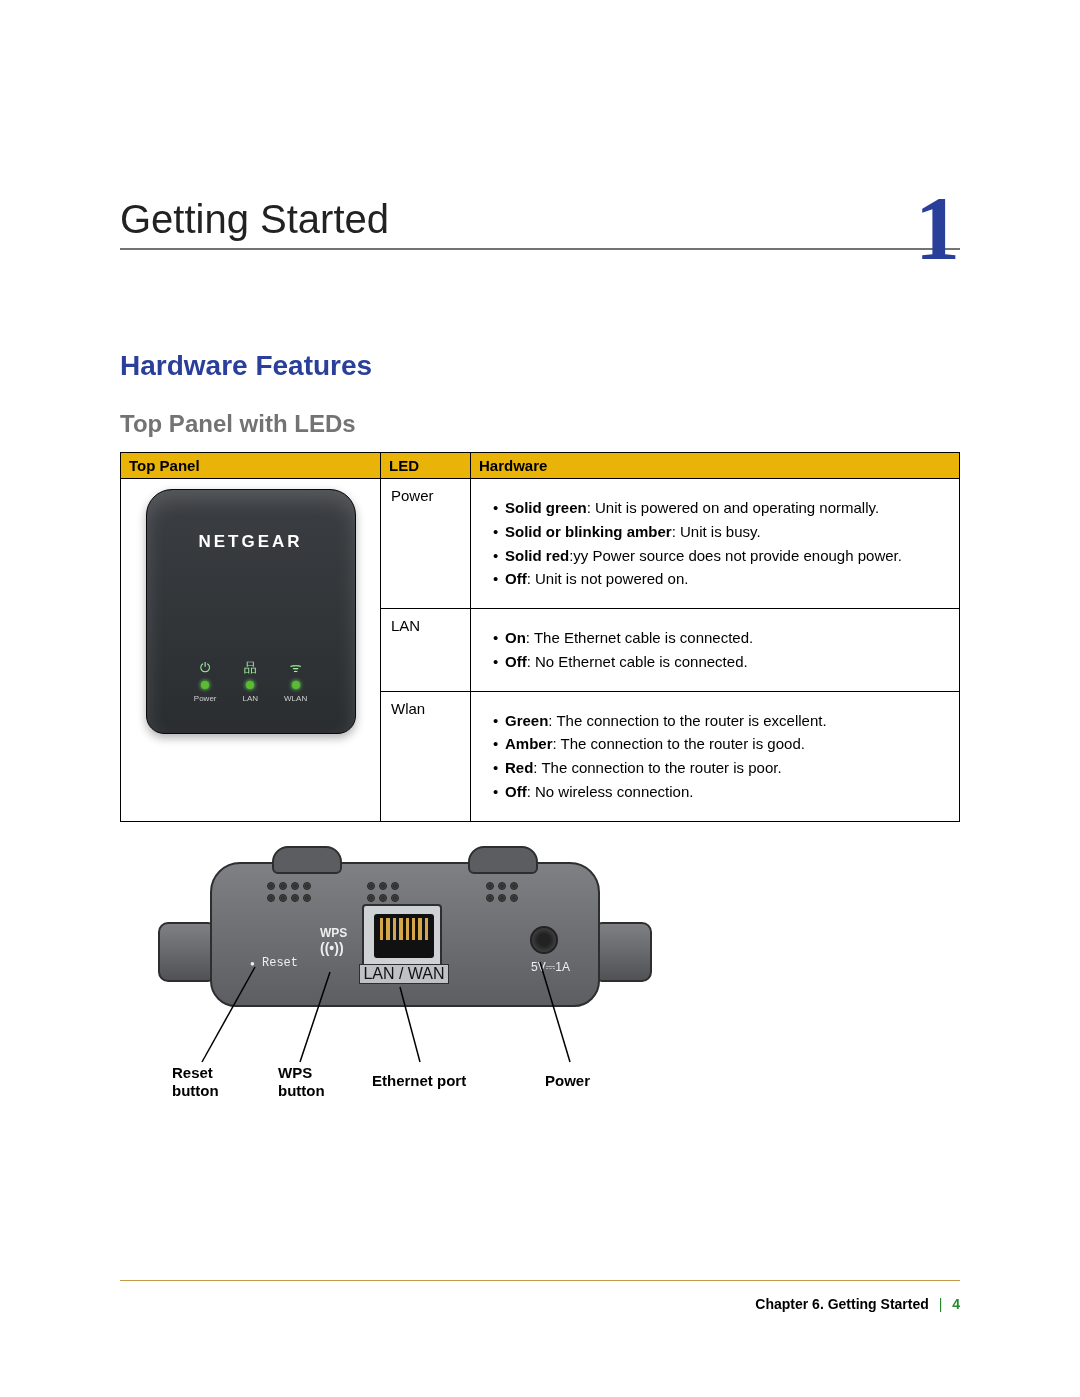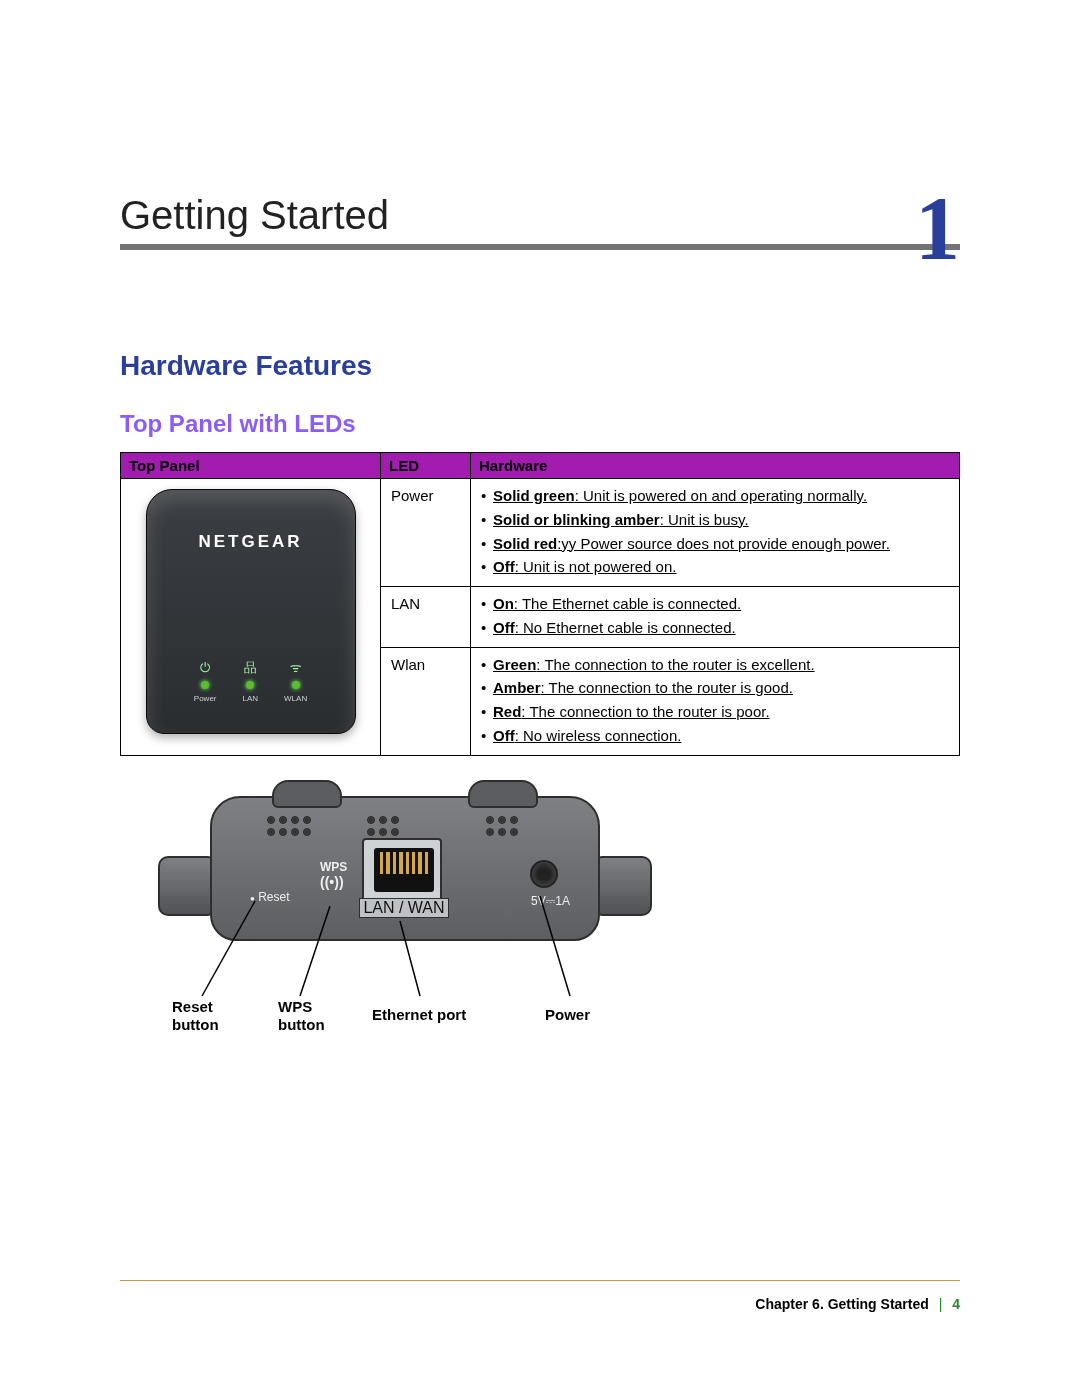--- a/index.html
+++ b/index.html
@@ -14,21 +14,21 @@
   .page {
     position: absolute;
     left: 120px;
     top: 190px;
     width: 840px;
   }
   .chapter-head {
     display: flex;
     align-items: flex-end;
     justify-content: space-between;
-    border-bottom: 6px solid #737373;
+    border-bottom: 2px solid #737373;
     position: relative;
     height: 60px;
   }
   .chapter-title {
     font-family: "Segoe UI Light", "Helvetica Neue", Arial, sans-serif;
     font-weight: 300;
     font-size: 40px;
     color: #222;
     padding-bottom: 6px;
   }
@@ -46,31 +46,31 @@
     font-family: "Segoe UI Semibold", Arial, sans-serif;
     font-weight: 600;
     font-size: 28px;
     color: #2a3f99;
     margin-top: 100px;
   }
   .section-h2 {
     font-family: "Segoe UI Semibold", Arial, sans-serif;
     font-weight: 600;
     font-size: 24px;
-    color: #8b5cf6;
+    color: #737373;
     margin-top: 28px;
     margin-bottom: 14px;
   }
   table.led-table {
     width: 100%;
     border-collapse: collapse;
     font-size: 15px;
   }
   table.led-table th {
-    background: #a21caf;
+    background: #eab308;
     border: 1px solid #000;
     text-align: left;
     font-weight: bold;
     padding: 4px 8px;
   }
   table.led-table td {
     border: 1px solid #000;
     vertical-align: top;
     padding: 6px 10px;
     line-height: 1.45;
@@ -109,21 +109,21 @@
   }
   .led-col { text-align: center; }
   .led-icon { font-size: 13px; color: #9df29d; }
   .led-dot {
     width: 8px; height: 8px; border-radius: 50%;
     background: #5dbb30;
     margin: 4px auto;
     box-shadow: 0 0 4px #6f6;
   }
   .led-label { color: #cfcfcf; font-size: 8px; }
-  ul.act { list-style: none; padding: 0; margin: 0; text-decoration: underline; }
+  ul.act { list-style: none; padding: 0; margin: 12px; }
   ul.act li { position: relative; padding-left: 12px; margin-bottom: 2px; }
   ul.act li::before { content: "•"; position: absolute; left: 0; }
   .bold { font-weight: bold; }
 
   
   .rear-fig {
     position: relative;
     width: 580px;
     margin: 20px 0 0 40px;
     height: 280px;
@@ -192,21 +192,21 @@
   }
   .eth-pins span { flex:1; background:#d4a84a; }
   .eth-lbl {
     position:absolute; bottom:-16px; left:0; right:0;
     text-align:center; font-size:16px; color:#111;
     background:#bfc2c5; border:1px solid #2e2e2e;
     width:90px; margin-left:-5px;
   }
   .rear-reset {
     position:absolute; left:38px; top:92px;
-    font-size:12px; color:#eee; font-family:Liberation Sans, sans-serif;text-align:right;
+    font-size:12px; color:#eee; font-family:Liberation Mono, monospace;text-align:right;
   }
   .rear-wps {
     position:absolute; left:108px; top:62px;
     color:#eee; font-size:12px; font-weight:bold;
   }
   .rear-wps-icon { font-size:14px; }
   .rear-power {
     position:absolute; right:40px; top:62px;
     width:28px; height:28px; border-radius:50%;
     background:radial-gradient(circle,#222 35%,#555 100%);

